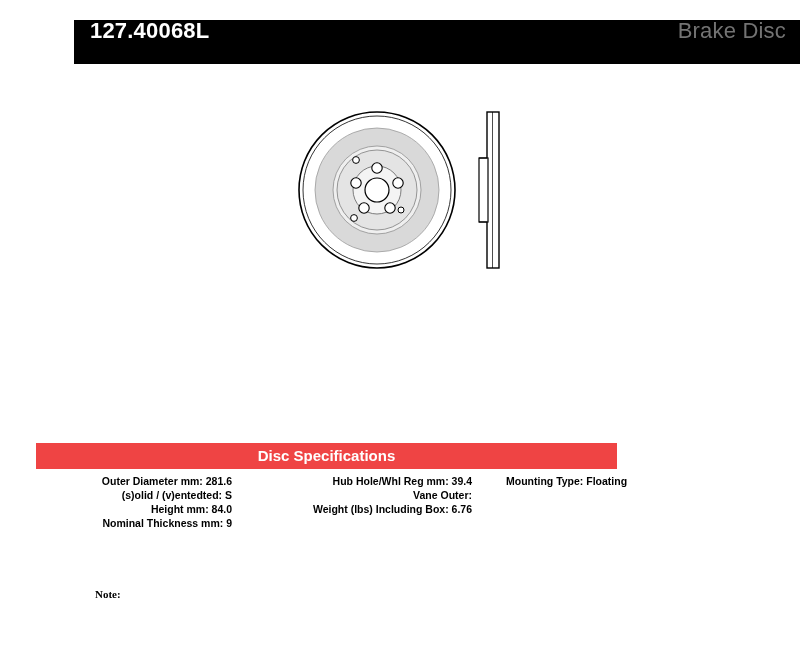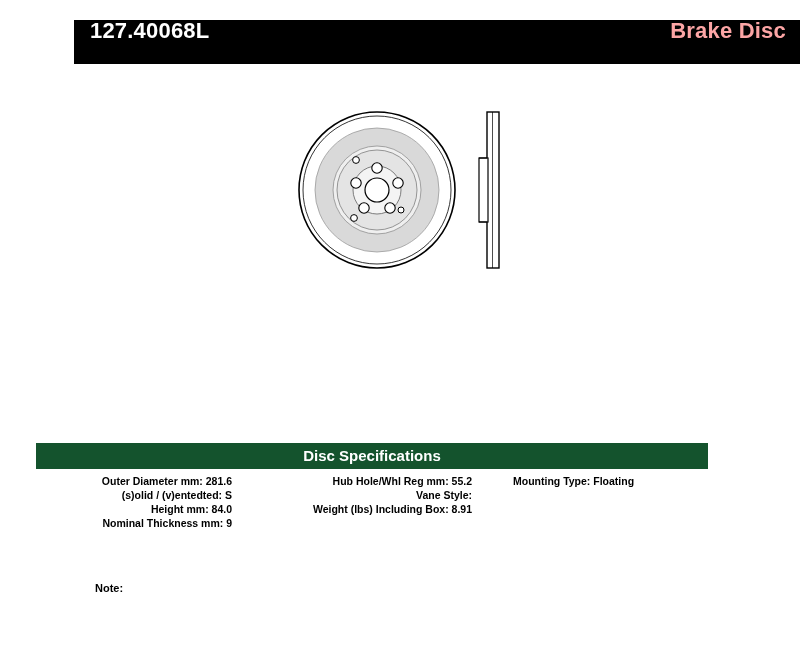--- a/index.html
+++ b/index.html
@@ -33,23 +33,23 @@
   }
   .part-number {
     color: #ffffff;
     font-size: 22px;
     font-weight: bold;
     letter-spacing: 0.2px;
     line-height: 1;
     padding-bottom: 2px;
   }
   .product-type {
-    color: #fca5a5;
+    color: #737373;
     font-size: 22px;
-    font-weight: bold;
+    font-weight: normal;
     letter-spacing: 0.2px;
     line-height: 1;
     padding-bottom: 2px;
   }
 
   
   .image-area {
     position: absolute;
     left: 36px;
     top: 80px;
@@ -60,23 +60,23 @@
     position: absolute;
     left: 255px;
     top: 20px;
   }
 
   
   .spec-bar {
     position: absolute;
     left: 36px;
     top: 443px;
-    width: 672px;
+    width: 581px;
     height: 26px;
-    background: #14532d;
+    background: #ef4444;
     display: flex;
     align-items: center;
     justify-content: center;
     box-sizing: border-box;
   }
   .spec-bar-title {
     color: #ffffff;
     font-size: 15px;
     font-weight: bold;
     line-height: 1;
@@ -91,38 +91,39 @@
     height: 100px;
     font-size: 10.5px;
     font-weight: bold;
   }
   .spec-col {
     position: absolute;
     top: 0;
   }
   .spec-col-1 { left: 0px;   width: 196px; text-align: right; }
   .spec-col-2 { left: 212px; width: 224px; text-align: right; }
-  .spec-col-3 { left: 470px; width: 258px; text-align: left; margin-left: 7px; }
+  .spec-col-3 { left: 470px; width: 258px; text-align: left; }
   .spec-row {
     line-height: 14px;
     white-space: nowrap;
   }
 
   .note-row {
     position: absolute;
     left: 36px;
     top: 570px;
     width: 728px;
     font-size: 11px;
     font-weight: bold;
   }
   .note-label {
     position: absolute;
     left: 59px;
-    top: 12px;
+    top: 18px;
+    font-family: Liberation Serif, serif;
   }
   .note-value {
     position: absolute;
     left: 130px;
     top: 0;
     font-weight: normal;
   }
 </style>
 </head>
 <body>
@@ -173,23 +174,23 @@
 </div>
 
 <div class="spec-columns">
   <div class="spec-col spec-col-1">
     <div class="spec-row">Outer Diameter mm: 281.6</div>
     <div class="spec-row">(s)olid / (v)entedted: S</div>
     <div class="spec-row">Height mm: 84.0</div>
     <div class="spec-row">Nominal Thickness mm: 9</div>
   </div>
   <div class="spec-col spec-col-2">
-    <div class="spec-row">Hub Hole/Whl Reg mm: 55.2</div>
-    <div class="spec-row">Vane Style:</div>
-    <div class="spec-row">Weight (lbs) Including Box: 8.91</div>
+    <div class="spec-row">Hub Hole/Whl Reg mm: 39.4</div>
+    <div class="spec-row">Vane Outer:</div>
+    <div class="spec-row">Weight (lbs) Including Box: 6.76</div>
   </div>
   <div class="spec-col spec-col-3">
     <div class="spec-row">Mounting Type: Floating</div>
   </div>
 </div>
 
 <div class="note-row">
   <div class="note-label">Note:</div>
   <div class="note-value"></div>
 </div>

